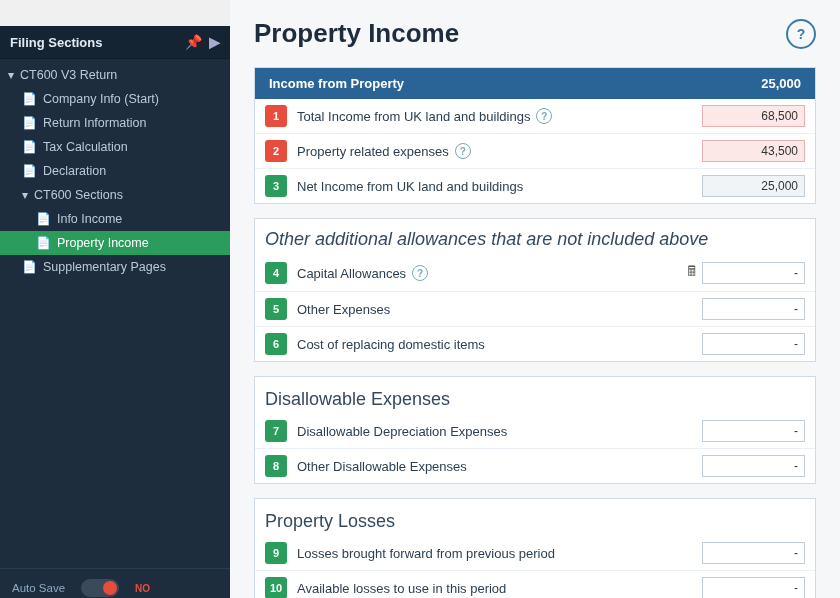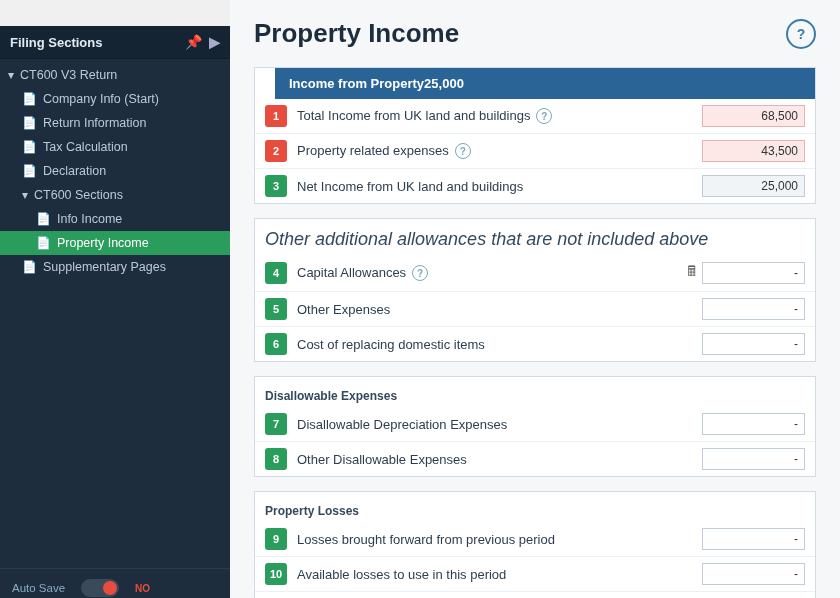--- a/index.html
+++ b/index.html
@@ -128,25 +128,24 @@
       font-weight: bold;
       font-size: 14px;
       cursor: pointer;
       background: transparent;
     }
     .section-header {
       background: #2a6496;
       color: #fff;
       padding: 8px 14px;
       display: flex;
-      justify-content: flex-start;
+      justify-content: space-between;
       align-items: center;
       font-size: 13px;
       font-weight: bold;
-      margin-left: 20px;
     }
     .section-header .amount {
       font-size: 13px;
       font-weight: bold;
     }
 
     
     .form-row {
       display: flex;
       align-items: center;
@@ -166,21 +165,21 @@
       font-size: 11px;
       font-weight: bold;
       margin-right: 10px;
     }
     .row-num.red { background: #e74c3c; }
     .row-label {
       flex: 1;
       color: #2c3e50;
       font-size: 13px;
       display: flex;
-      align-items: flex-start;
+      align-items: center;
       gap: 6px;
     }
     .row-input {
       width: 103px;
       text-align: right;
       border: 1px solid #c0cdd8;
       padding: 3px 6px;
       font-size: 12px;
       background: #fff;
       color: #333;
@@ -214,23 +213,23 @@
     }
 
     .subsection-title {
       padding: 10px 10px 5px;
       font-size: 18px;
       color: #34495e;
       font-style: italic;
     }
     .group-title {
       padding: 12px 10px 4px;
-      font-size: 12px;
+      font-size: 18px;
       color: #34495e;
-      font-weight: bold;
+      font-weight: normal;
     }
 
     .panel {
       background: #fff;
       border: 1px solid #d0dbe6;
       margin-bottom: 14px;
     }
   </style>
 </head>
 <body>

